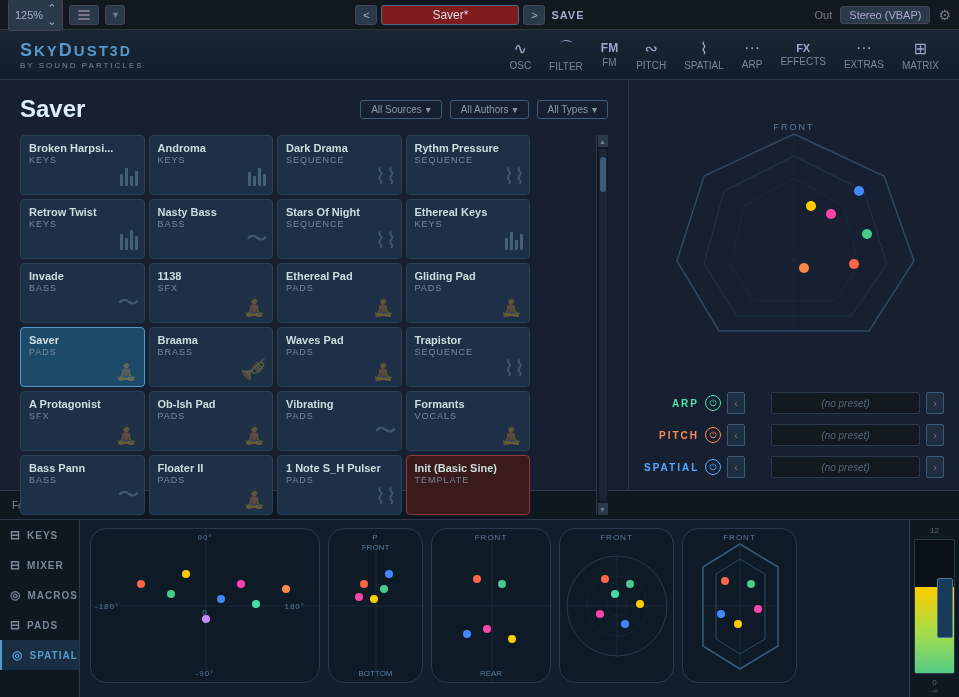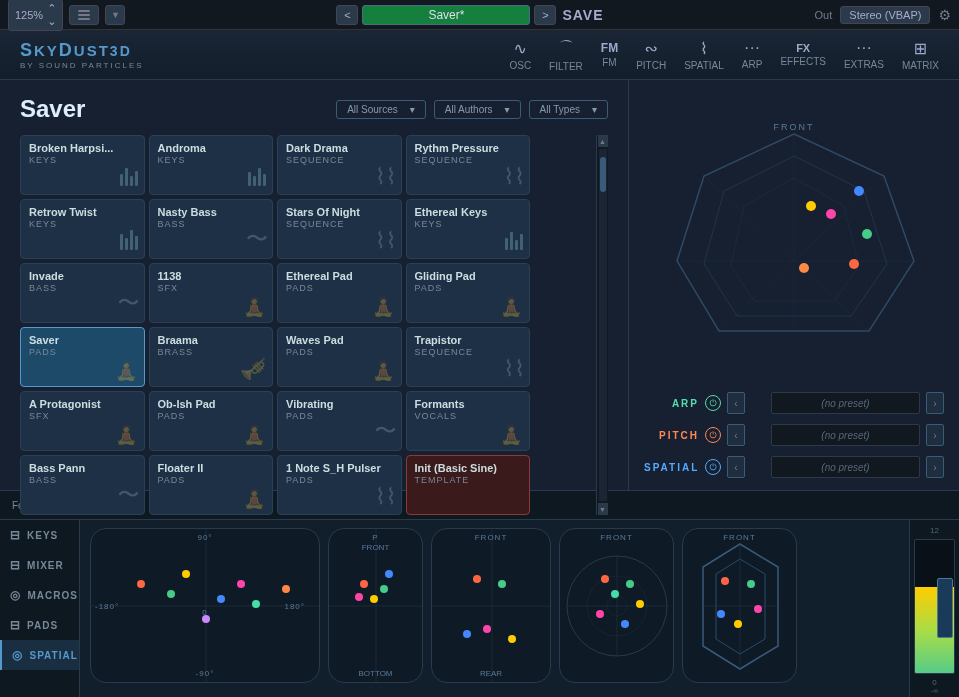--- a/index.html
+++ b/index.html
@@ -53,33 +53,33 @@
       color: #aac;
       width: 22px;
       height: 20px;
       display: flex;
       align-items: center;
       justify-content: center;
       cursor: pointer;
       font-size: 11px;
     }
     .preset-name {
-      background: #15803d;
+      background: #7f1d1d;
       border: 1px solid #4a6a8a;
       border-radius: 3px;
       color: #dde;
-      padding: 2px 65px;
+      padding: 2px 50px;
       font-size: 12px;
       text-align: center;
     }
     .save-btn {
       background: transparent;
       border: none;
       color: #aac;
-      font-size: 14px;
+      font-size: 11px;
       font-weight: bold;
       cursor: pointer;
       letter-spacing: 1px;
     }
     .top-bar-right {
       display: flex;
       align-items: center;
       gap: 8px;
     }
     .out-label {
@@ -197,21 +197,21 @@
     .filter-btn {
       background: transparent;
       border: 1px solid #3a5a7a;
       border-radius: 3px;
       color: #8899aa;
       padding: 3px 10px;
       font-size: 10px;
       cursor: pointer;
       display: flex;
       align-items: center;
-      gap: 12px;
+      gap: 4px;
     }
 
     
     .preset-grid {
       display: grid;
       grid-template-columns: repeat(4, 1fr);
       gap: 4px;
       overflow: hidden;
       position: relative;
     }

